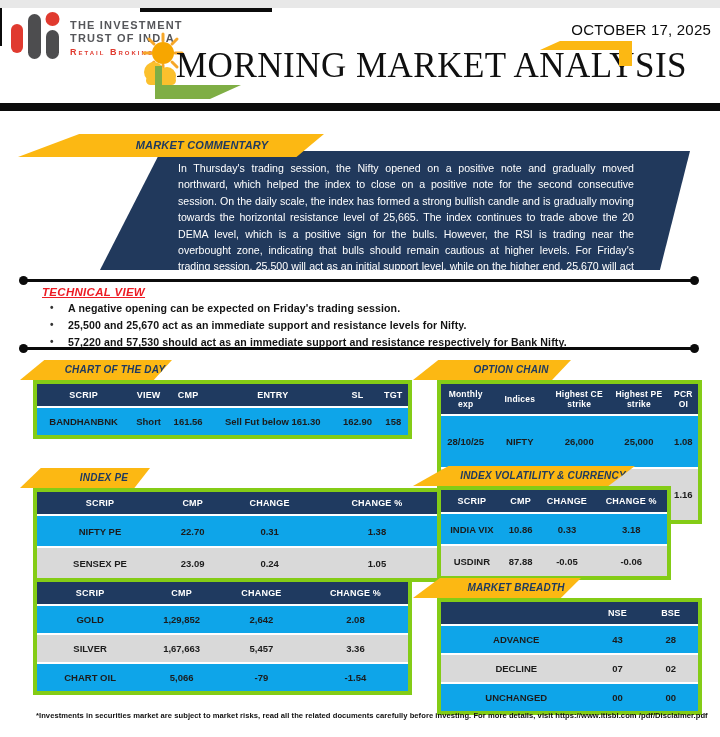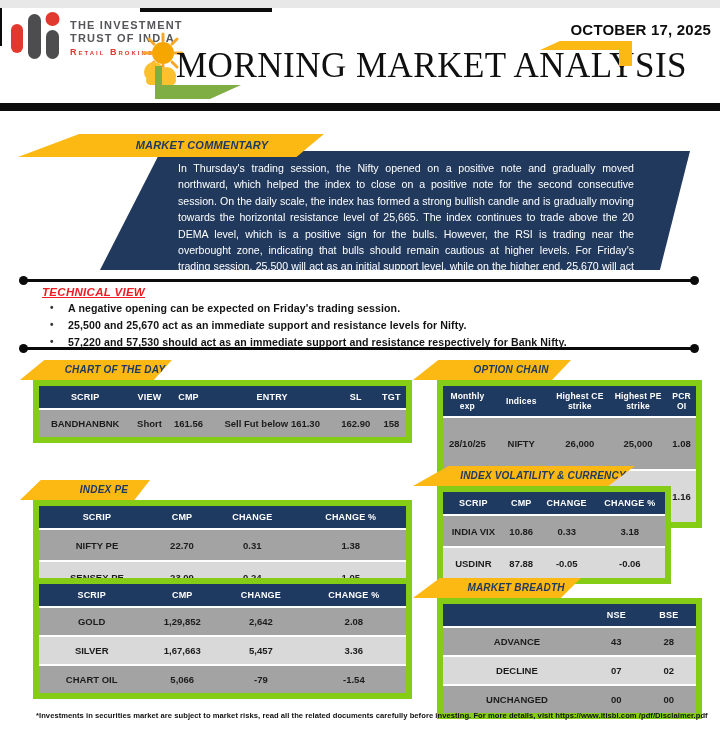--- a/index.html
+++ b/index.html
@@ -6,21 +6,21 @@
   .page{
     position:relative;width:720px;height:737px;background:#ffffff;
     font-family:"Liberation Sans",sans-serif;overflow:hidden;margin:8px auto;
   }
   
   .artifact{position:absolute;background:#0b0b0b;}
   .logo-wrap{position:absolute;left:4px;top:2px;width:62px;height:54px;}
   .brand-text{position:absolute;left:70px;top:11px;line-height:13px;}
   .brand-name{font-size:11px;font-weight:700;letter-spacing:1.2px;color:#55565a;}
   .brand-tagline{font-size:9px;font-weight:700;letter-spacing:2px;color:#e03a2f;margin-top:1px;font-variant:small-caps;}
-  .date{position:absolute;right:9px;top:13px;font-size:15px;font-weight:700;color:#0d0d0d;letter-spacing:0.2px;}
+  .date{position:absolute;right:9px;top:13px;font-size:15px;font-weight:400;color:#0d0d0d;letter-spacing:0.2px;}
   .main-title{
     position:absolute;left:176px;top:38px;
     font-family:"Liberation Serif",serif;font-size:35px;color:#101010;
     letter-spacing:0.5px;white-space:nowrap;
   }
   .sun-wrap{position:absolute;left:136px;top:24px;width:56px;height:60px;}
   .green-arrow{position:absolute;left:150px;top:54px;width:96px;height:40px;}
   .yellow-corner{position:absolute;left:536px;top:31px;width:100px;height:30px;}
   .black-bar{position:absolute;left:0;top:95px;width:720px;height:8px;background:#0b0b0b;}
 
@@ -68,22 +68,22 @@
   .tech-list{position:absolute;left:48px;top:294px;margin:0;padding:0;list-style:none;}
   .tech-list li{
     position:relative;padding-left:20px;margin-bottom:5px;
     font-size:10.6px;font-weight:700;color:#141414;letter-spacing:0.1px;
   }
   .tech-list li::before{content:"•";position:absolute;left:2px;top:0;font-size:10px;color:#333;}
 
   
   .tblock{position:absolute;}
   .dtable{
-    width:100%;border-collapse:collapse;background:#a3a3a3;
-    border:6px solid #84cc16;
+    width:100%;border-collapse:collapse;background:#0ea5e9;
+    border:4px solid #84cc16;
   }
   .dtable th{
     background:#1f3a60;color:#ffffff;font-size:9px;font-weight:700;
     padding:6px 2px;text-align:center;letter-spacing:0.2px;
   }
   .dtable td{
     font-size:9.5px;font-weight:700;color:#1c1c1c;
     padding:8px 2px;text-align:center;white-space:nowrap;
     border-top:2px solid #ffffff;
   }
@@ -227,21 +227,21 @@
             <td>28/10/25</td>
             <td>BANKNIFTY</td>
             <td>57,000</td>
             <td>57,000</td>
             <td>1.16</td>
           </tr>
         </tbody>
       </table>
   </section>
 
-  <section class="tblock" style="left:33px;top:472px;width:379px;">
+  <section class="tblock" style="left:33px;top:460px;width:408px;">
     <div class="banner tail-l" style="width:130px;">
       <span>INDEX PE</span>
     </div>
     <table class="dtable t-row2">
         <thead>
           <tr>
             <th>SCRIP</th>
             <th>CMP</th>
             <th>CHANGE</th>
             <th>CHANGE %</th>

